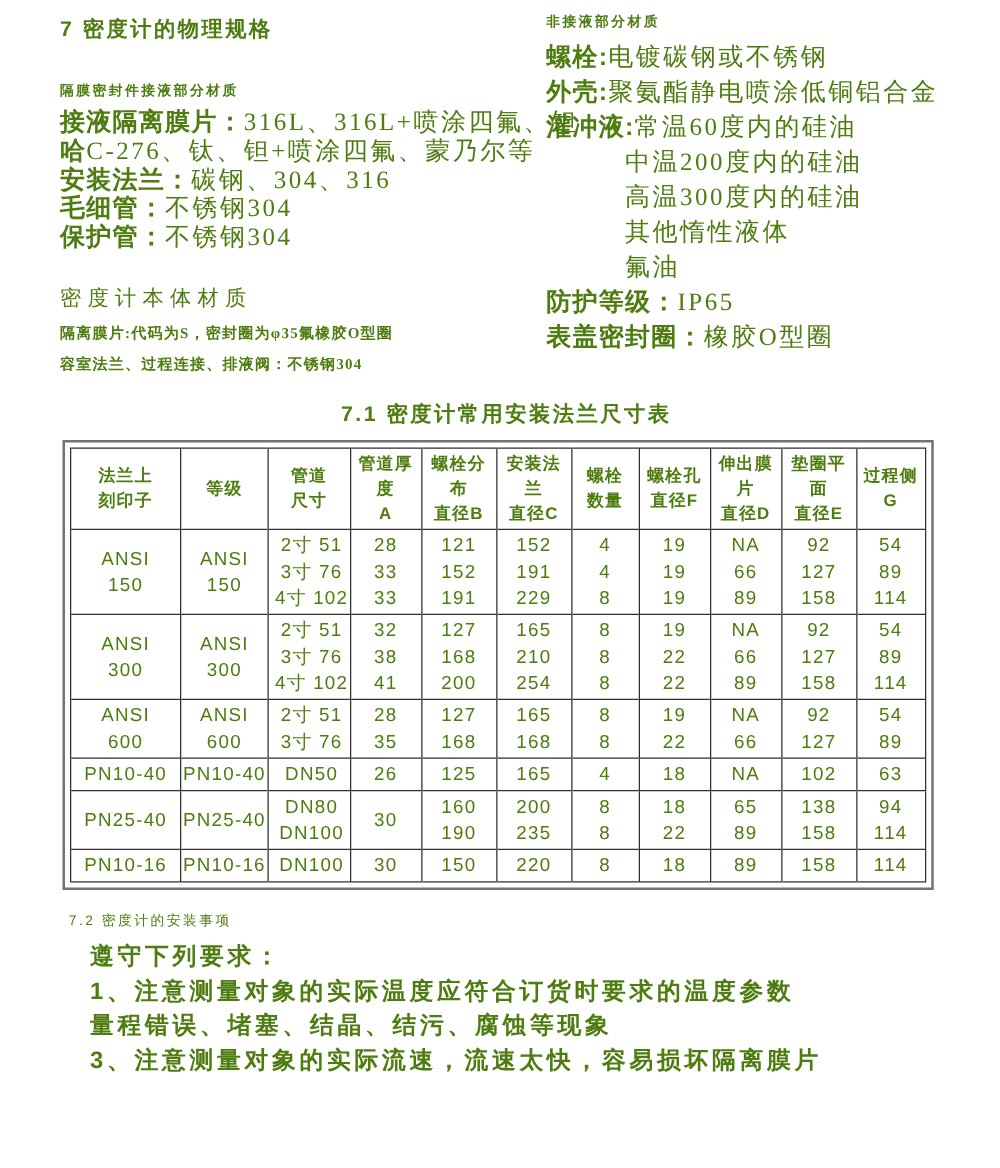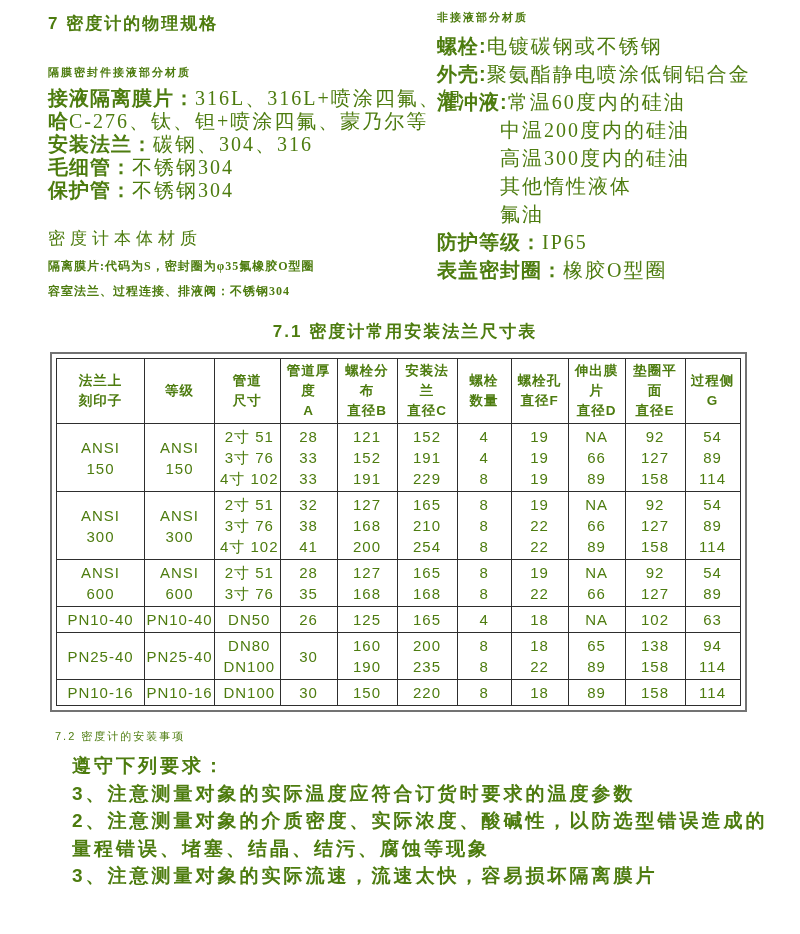--- a/index.html
+++ b/index.html
@@ -465,20 +465,19 @@
             </td>
           </tr>
         </tbody>
       </table>
   </div>
 
   <div class="sec72">
     <h2 class="install-title">7.2 密度计的安装事项</h2>
     <div class="install-lines" id="install-lines">
         <div class="install-line">遵守下列要求：</div>
-        <div class="install-line">3、注意测量对象的实际温度应符合订货时要求的温度参数</div>
-        <div class="install-line">2、注意测量对象的介质密度、实际浓度、酸碱性，以防选型错误造成的</div>
+        <div class="install-line">1、注意测量对象的实际温度应符合订货时要求的温度参数</div>
         <div class="install-line">量程错误、堵塞、结晶、结污、腐蚀等现象</div>
         <div class="install-line">3、注意测量对象的实际流速，流速太快，容易损坏隔离膜片</div>
       </div>
   </div>
 
 </div>
 
 </body></html>

